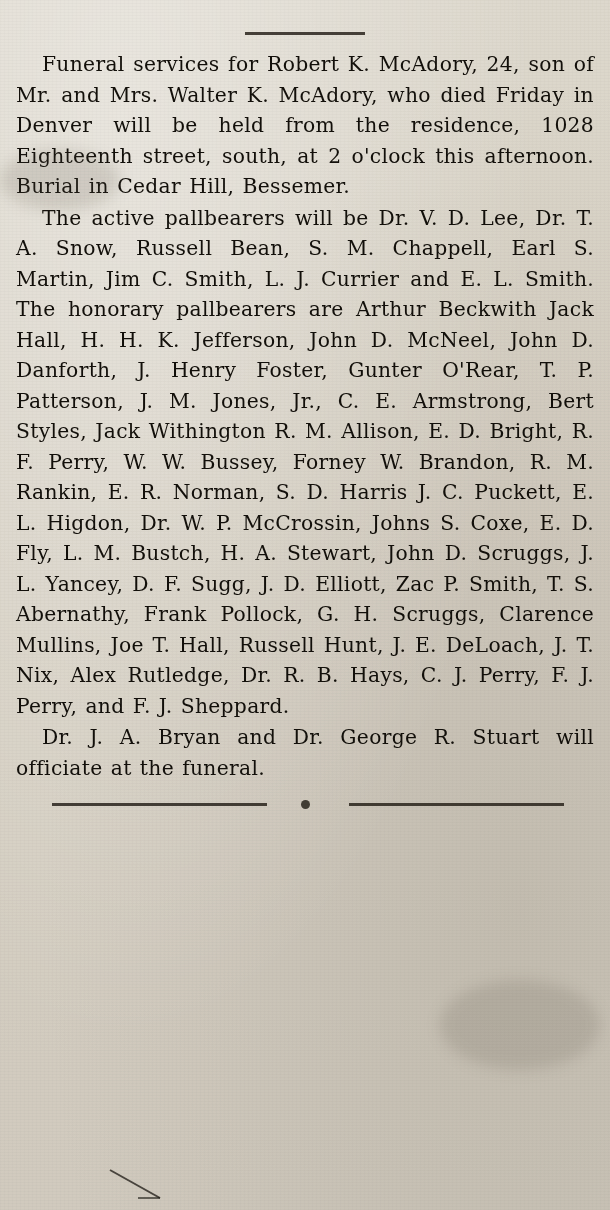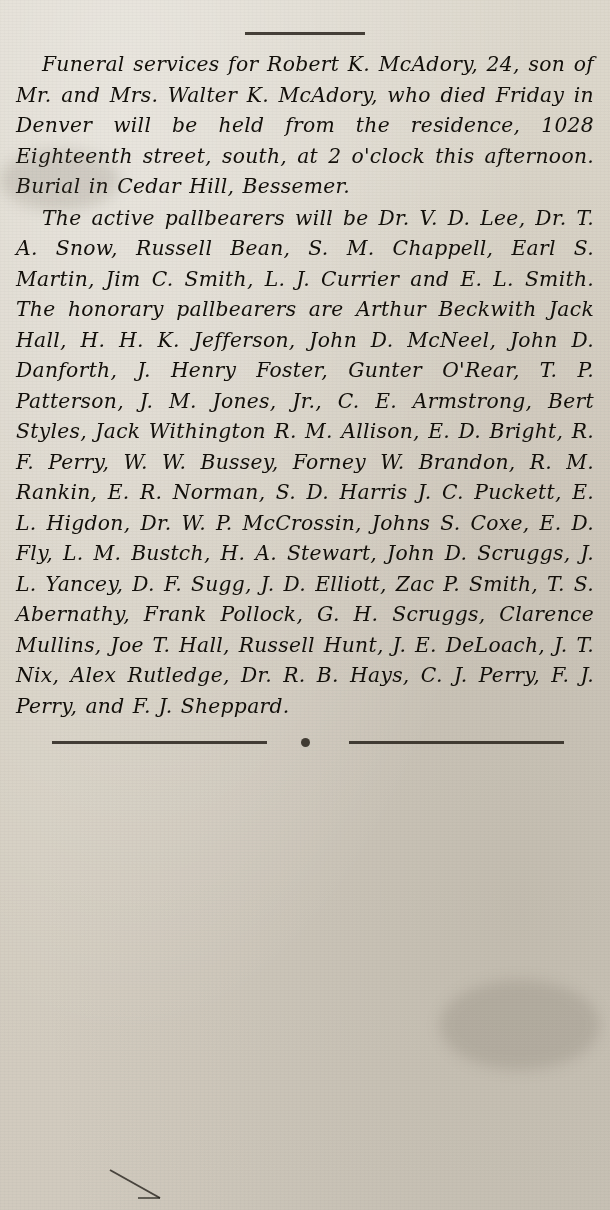--- a/index.html
+++ b/index.html
@@ -72,21 +72,20 @@
     font-size: 20.3px;
     line-height: 30.5px;
     text-align: justify;
     text-justify: inter-word;
     letter-spacing: 0.3px;
     word-spacing: 1.5px;
   }
   .para {
     margin: 0 0 1px 0;
     text-indent: 26px;
-    font-style: italic;
   }
   .para:last-child { margin-bottom: 0; }
   .footer-rule {
     position: relative;
     margin-top: 14px;
     height: 14px;
   }
   .footer-rule .seg {
     position: absolute;
     top: 6px;
@@ -130,20 +129,21 @@
 
   <div class="smudge" style="left:0px; top:150px; width:120px; height:60px;"></div>
   <div class="smudge" style="right:10px; top:980px; width:160px; height:90px;"></div>
 
 
   <div class="rule"></div>
 
   <div class="body-col">
     <p class="para">Funeral services for Robert K. McAdory, 24, son of Mr. and Mrs. Walter K. McAdory, who died Friday in Denver will be held from the residence, 1028 Eighteenth street, south, at 2 o'clock this afternoon. Burial in Cedar Hill, Bessemer.</p>
     <p class="para">The active pallbearers will be Dr. V. D. Lee, Dr. T. A. Snow, Russell Bean, S. M. Chappell, Earl S. Martin, Jim C. Smith, L. J. Currier and E. L. Smith. The honorary pallbearers are Arthur Beckwith Jack Hall, H. H. K. Jefferson, John D. McNeel, John D. Danforth, J. Henry Foster, Gunter O'Rear, T. P. Patterson, J. M. Jones, Jr., C. E. Armstrong, Bert Styles, Jack Withington R. M. Allison, E. D. Bright, R. F. Perry, W. W. Bussey, Forney W. Brandon, R. M. Rankin, E. R. Norman, S. D. Harris J. C. Puckett, E. L. Higdon, Dr. W. P. McCrossin, Johns S. Coxe, E. D. Fly, L. M. Bustch, H. A. Stewart, John D. Scruggs, J. L. Yancey, D. F. Sugg, J. D. Elliott, Zac P. Smith, T. S. Abernathy, Frank Pollock, G. H. Scruggs, Clarence Mullins, Joe T. Hall, Russell Hunt, J. E. DeLoach, J. T. Nix, Alex Rutledge, Dr. R. B. Hays, C. J. Perry, F. J. Perry, and F. J. Sheppard.</p>
+    <p class="para">Dr. J. A. Bryan and Dr. George R. Stuart will officiate at the funeral.</p>
   </div>
 
   <div class="footer-rule">
     <div class="seg segl"></div>
     <div class="dot"></div>
     <div class="seg segr"></div>
   </div>
 
   <svg class="pen-mark" viewBox="0 0 60 34">
     <path d="M2 2 L52 30" stroke="#1d1a14" stroke-width="2" fill="none" opacity="0.75"></path>

